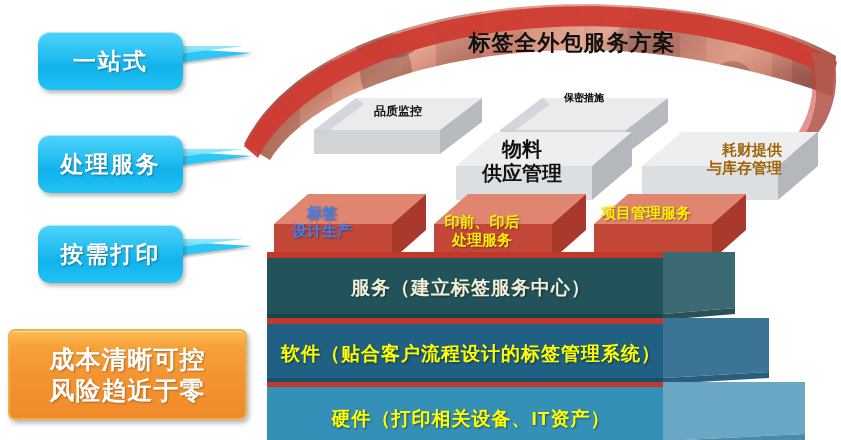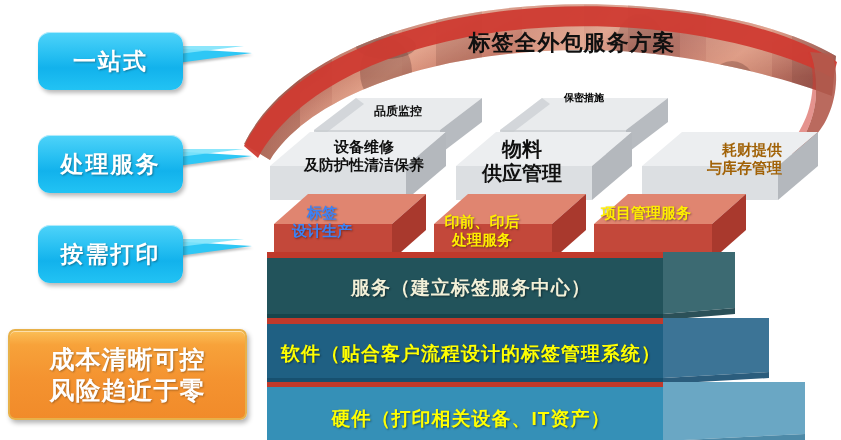--- a/index.html
+++ b/index.html
@@ -188,31 +188,20 @@
     <div class="blk" style="left:240px;top:0px;width:168px;height:70px;">
       <svg width="168" height="70" viewBox="0 0 168 70">
         <polygon points="0,38 42,6 168,6 126,38" fill="#e9ebed"></polygon>
         <polygon points="0,38 126,38 126,62 0,62" fill="#d2d5d8"></polygon>
         <polygon points="126,38 168,6 168,30 126,62" fill="#b7bbc0"></polygon>
         <polygon points="0,38 42,6 50,12 8,44" fill="#c9cdd1" opacity=".7"></polygon>
       </svg>
       <div class="lbl" style="left:0;top:0;font-size:10px;color:#000000;">保密措施</div>
     </div>
 
-    <div class="blk" style="left:10px;top:34px;width:176px;height:82px;">
-      <svg width="176" height="82" viewBox="0 0 176 82">
-        <polygon points="0,40 40,6 176,6 136,40" fill="#eceef0"></polygon>
-        <polygon points="0,40 136,40 136,74 0,74" fill="#dcdfe2"></polygon>
-        <polygon points="136,40 176,6 176,40 136,74" fill="#b4b8bd"></polygon>
-      </svg>
-      <div class="lbl" style="left:6px;top:12px;font-size:15px;color:#101010;">
-        <div>设备维修</div>
-        <div>及防护性清洁保养</div>
-      </div>
-    </div>
 
     <div class="blk" style="left:196px;top:34px;width:176px;height:82px;">
       <svg width="176" height="82" viewBox="0 0 176 82">
         <polygon points="0,40 40,6 176,6 136,40" fill="#eceef0"></polygon>
         <polygon points="0,40 136,40 136,74 0,74" fill="#dcdfe2"></polygon>
         <polygon points="136,40 176,6 176,40 136,74" fill="#b4b8bd"></polygon>
       </svg>
       <div class="lbl" style="left:-22px;top:12px;font-size:20px;color:#101010;">
         <div>物料</div>
         <div>供应管理</div>

